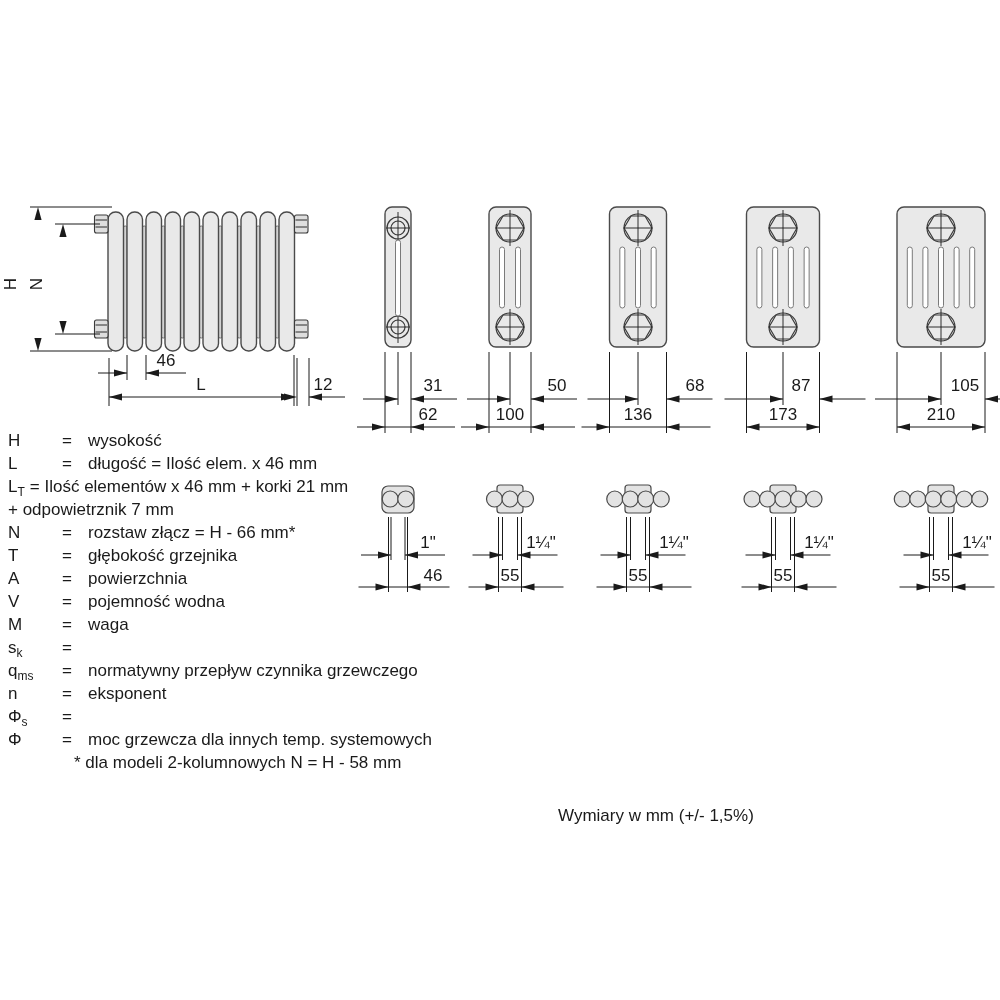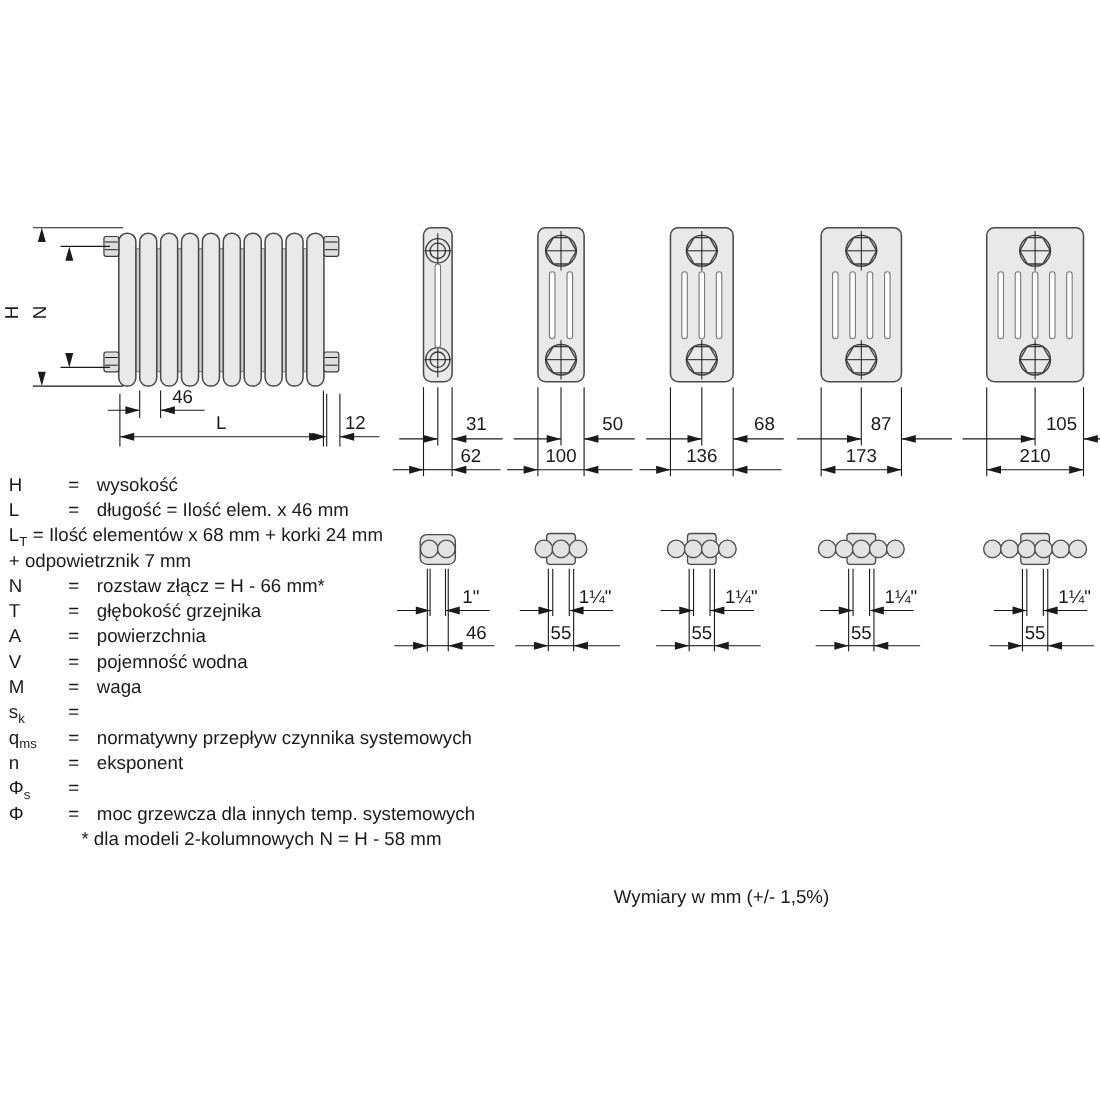--- a/index.html
+++ b/index.html
@@ -345,21 +345,21 @@
         <span class="leq">=</span>
         <span class="ltxt">wysokość</span>
       </div>
       <div class="lrow def">
         <span class="lsym"><span>L</span><sub></sub></span>
         <span class="leq">=</span>
         <span class="ltxt">długość = Ilość elem. x 46 mm</span>
       </div>
       <div class="lrow inline">
         <span class="lsym-in"><span>L</span><sub>T</sub></span>
-        <span class="ltxt">= Ilość elementów x 68 mm + korki 24 mm</span>
+        <span class="ltxt">= Ilość elementów x 46 mm + korki 21 mm</span>
       </div>
       <div class="lrow plain">
         <span class="ltxt">+ odpowietrznik 7 mm</span>
       </div>
       <div class="lrow def">
         <span class="lsym"><span>N</span><sub></sub></span>
         <span class="leq">=</span>
         <span class="ltxt">rozstaw złącz = H - 66 mm*</span>
       </div>
       <div class="lrow def">
@@ -382,21 +382,21 @@
         <span class="leq">=</span>
         <span class="ltxt">waga</span>
       </div>
       <div class="lrow def">
         <span class="lsym"><span>s</span><sub>k</sub></span>
         <span class="leq">=</span>
       </div>
       <div class="lrow def">
         <span class="lsym"><span>q</span><sub>ms</sub></span>
         <span class="leq">=</span>
-        <span class="ltxt">normatywny przepływ czynnika systemowych</span>
+        <span class="ltxt">normatywny przepływ czynnika grzewczego</span>
       </div>
       <div class="lrow def">
         <span class="lsym"><span>n</span><sub></sub></span>
         <span class="leq">=</span>
         <span class="ltxt">eksponent</span>
       </div>
       <div class="lrow def">
         <span class="lsym"><span>Φ</span><sub>s</sub></span>
         <span class="leq">=</span>
       </div>

